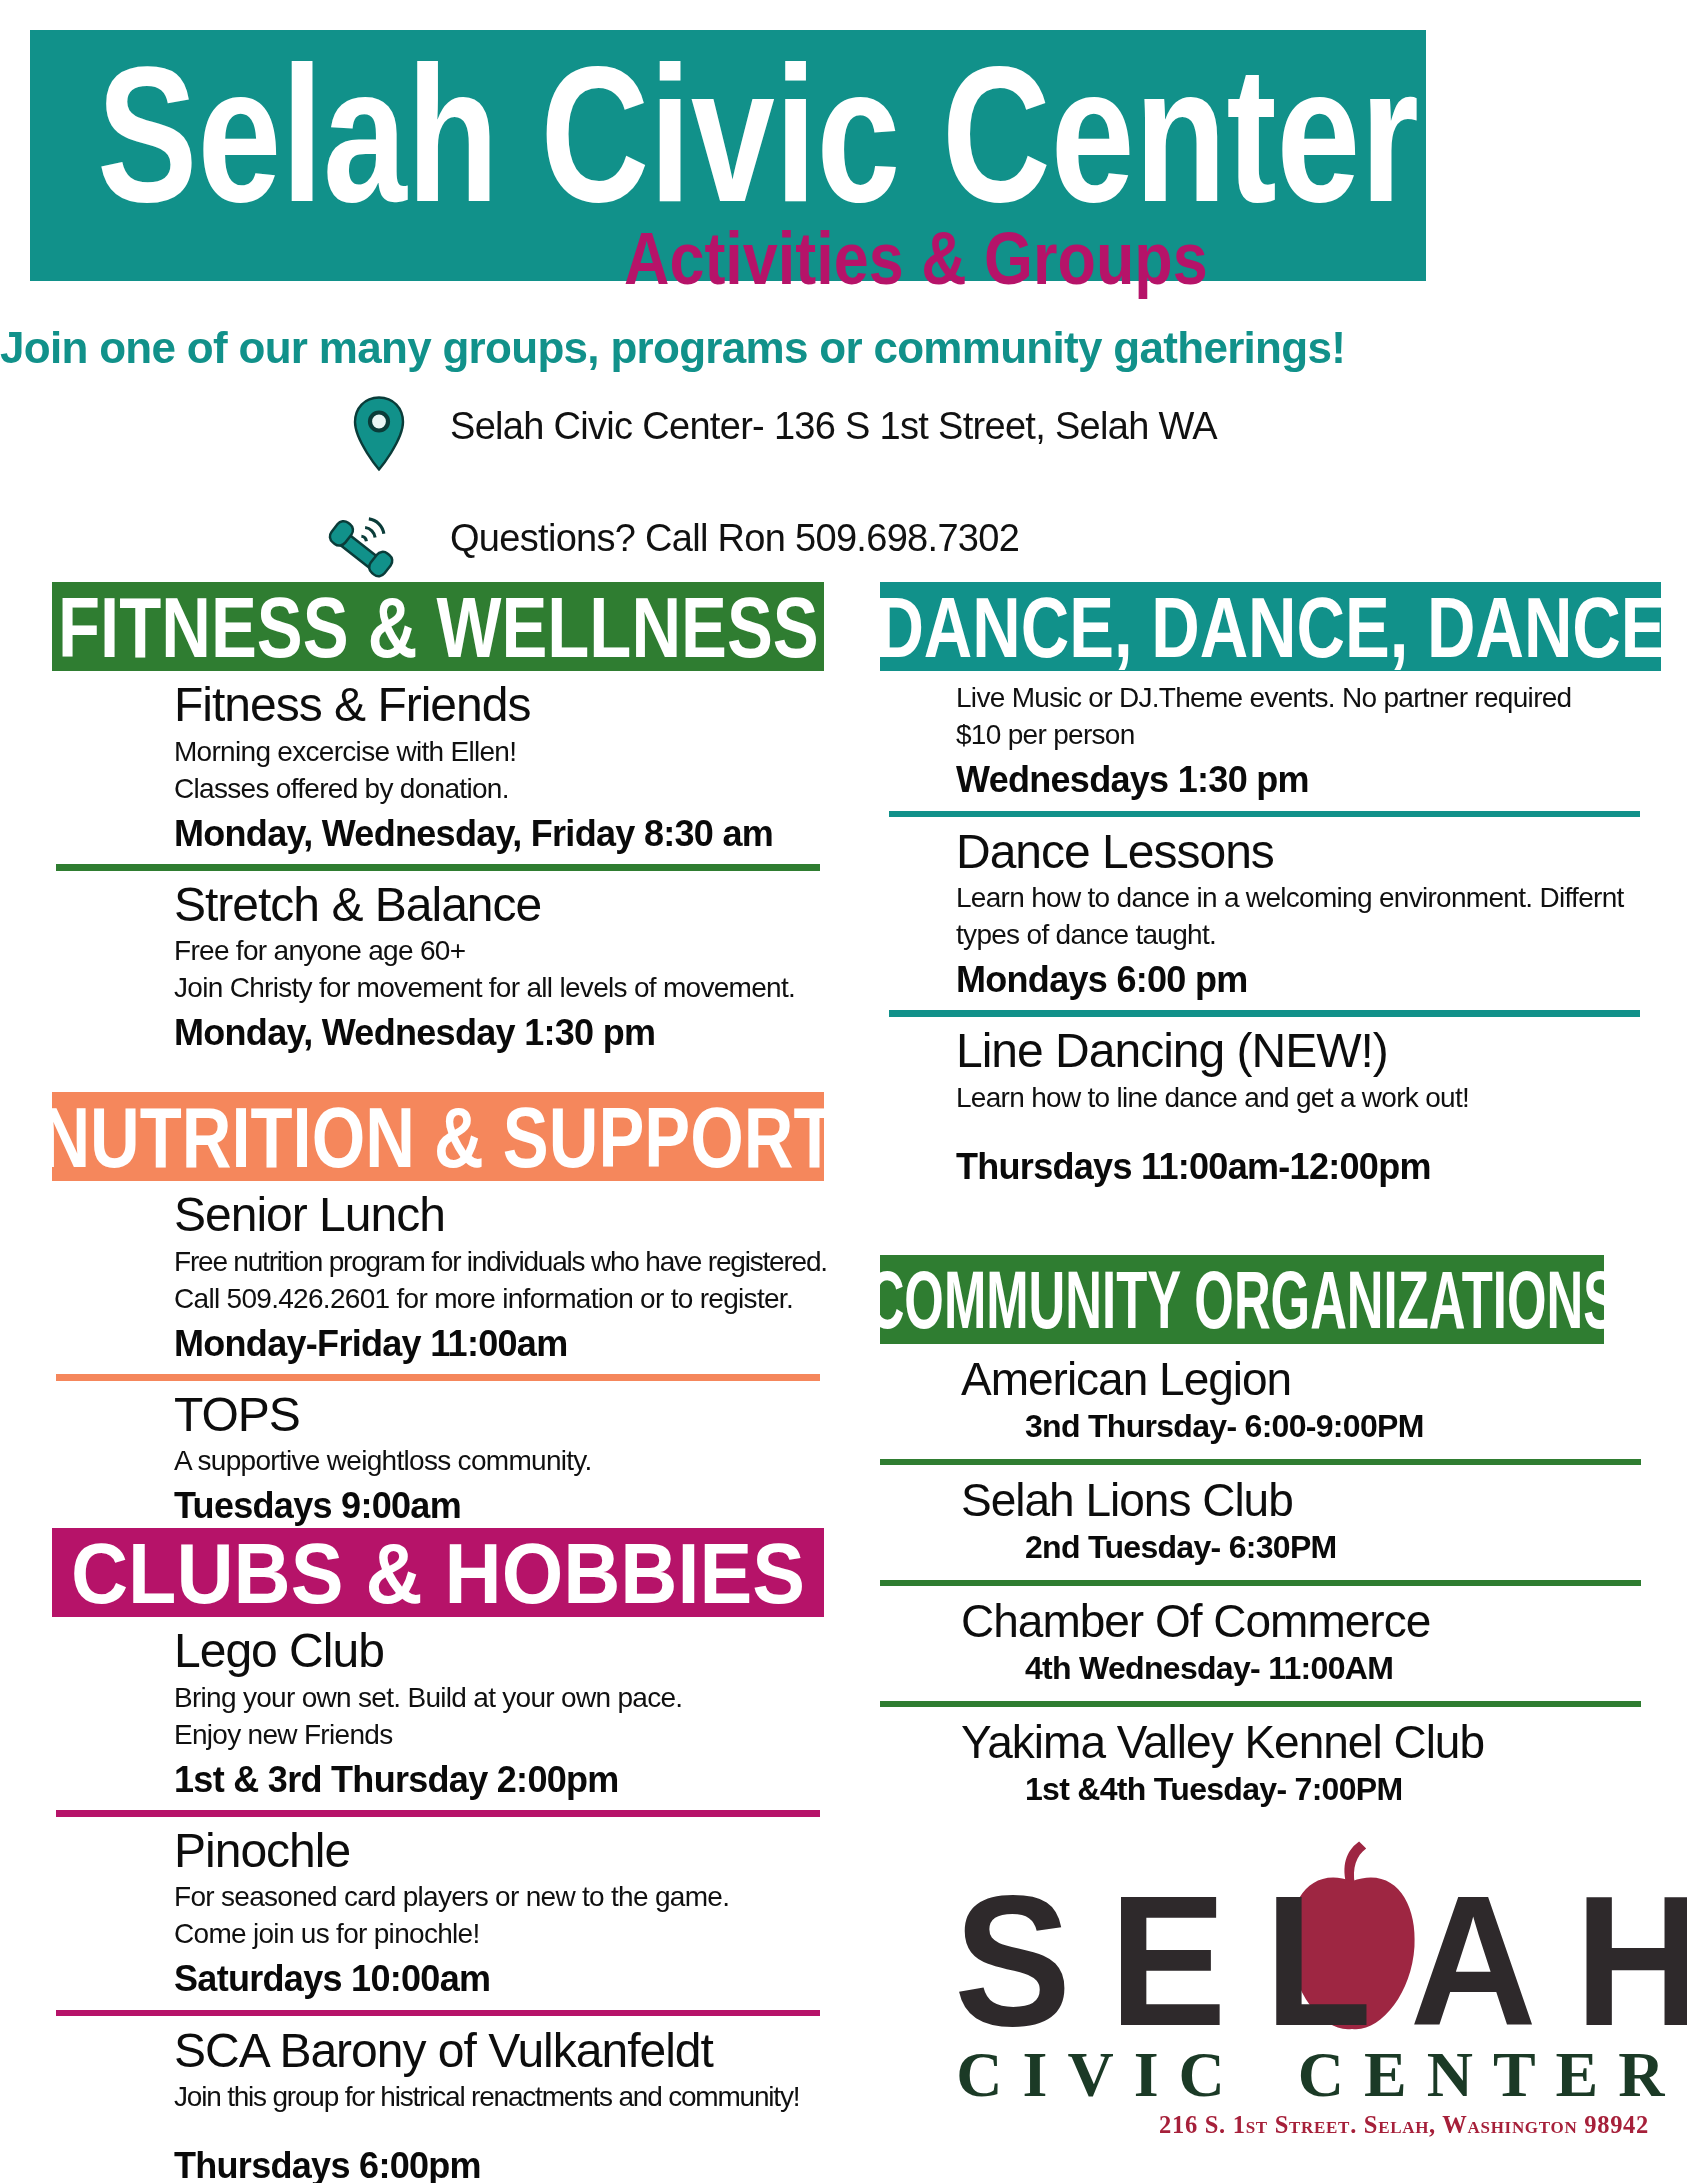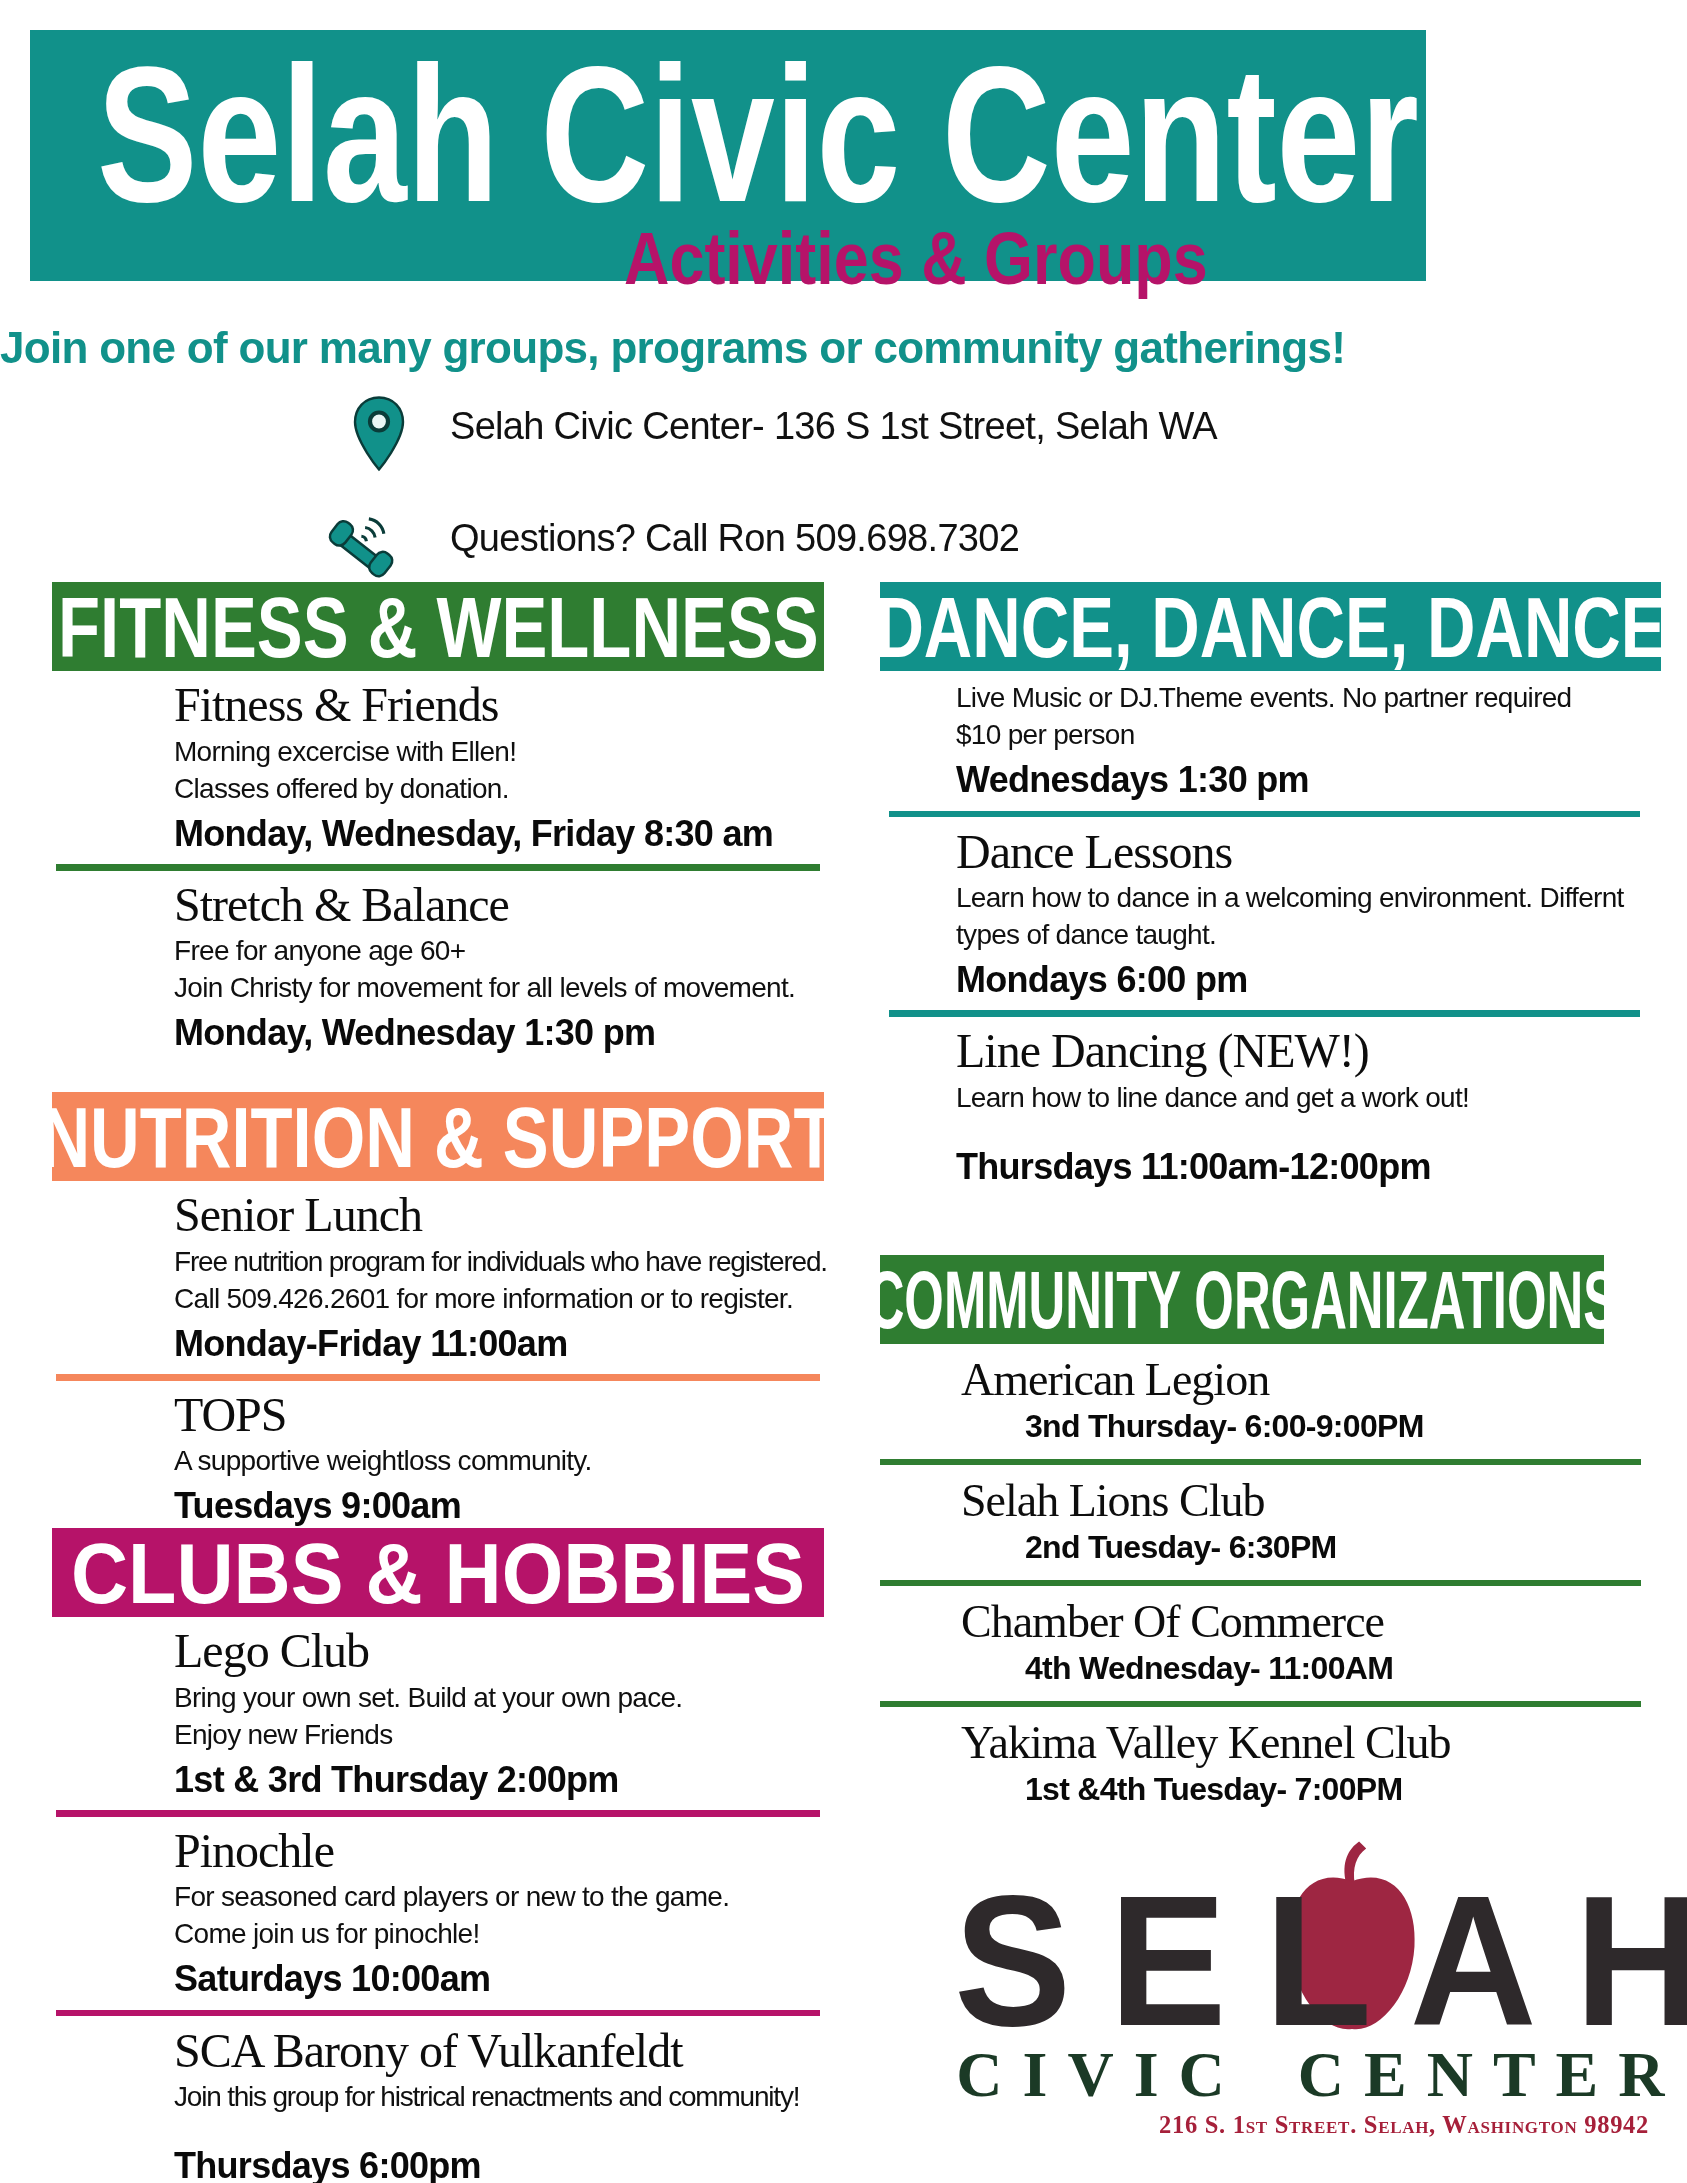--- a/index.html
+++ b/index.html
@@ -40,21 +40,21 @@
   .lbl-fitness{transform:scaleX(.80);}
   .lbl-nutrition{transform:scaleX(.80);}
   .lbl-clubs{transform:scaleX(.92);}
   .lbl-dance{transform:scaleX(.78);}
   .lbl-community{transform:scaleX(.62);font-size:82px;}
 
   .entry{padding-left:122px;margin-top:9.3px;}
   .sec-dance .entry{padding-left:76px;}
   .sec-community .entry{padding-left:81px;margin-top:12px;}
 
-  .title{font-size:48px;line-height:1.03;letter-spacing:-1px;color:#0d0d0d;margin-bottom:4px;white-space:nowrap;font-family:Liberation Serif, serif;}
+  .title{font-size:48px;line-height:1.03;letter-spacing:-1px;color:#0d0d0d;margin-bottom:4px;white-space:nowrap;}
   .desc{font-size:28px;line-height:1.32;letter-spacing:-0.7px;color:#101010;white-space:nowrap;}
   .desc.tight{font-size:28px;letter-spacing:-1.2px;}
   .time{font-size:36px;line-height:1.2;font-weight:700;letter-spacing:-0.7px;color:#0a0a0a;margin-top:4px;white-space:nowrap;}
   .time.gap{margin-top:28px;}
   .sec-community .title{font-size:46px;}
   .sec-community .time{font-size:32px;padding-left:64px;margin-top:1.3px;}
 
   .divider{height:6.6px;margin:9.3px 0 1.3px 4px;width:764px;}
   .div-green{background:#2F7D31;}
   .div-orange{background:#F5875C;}

